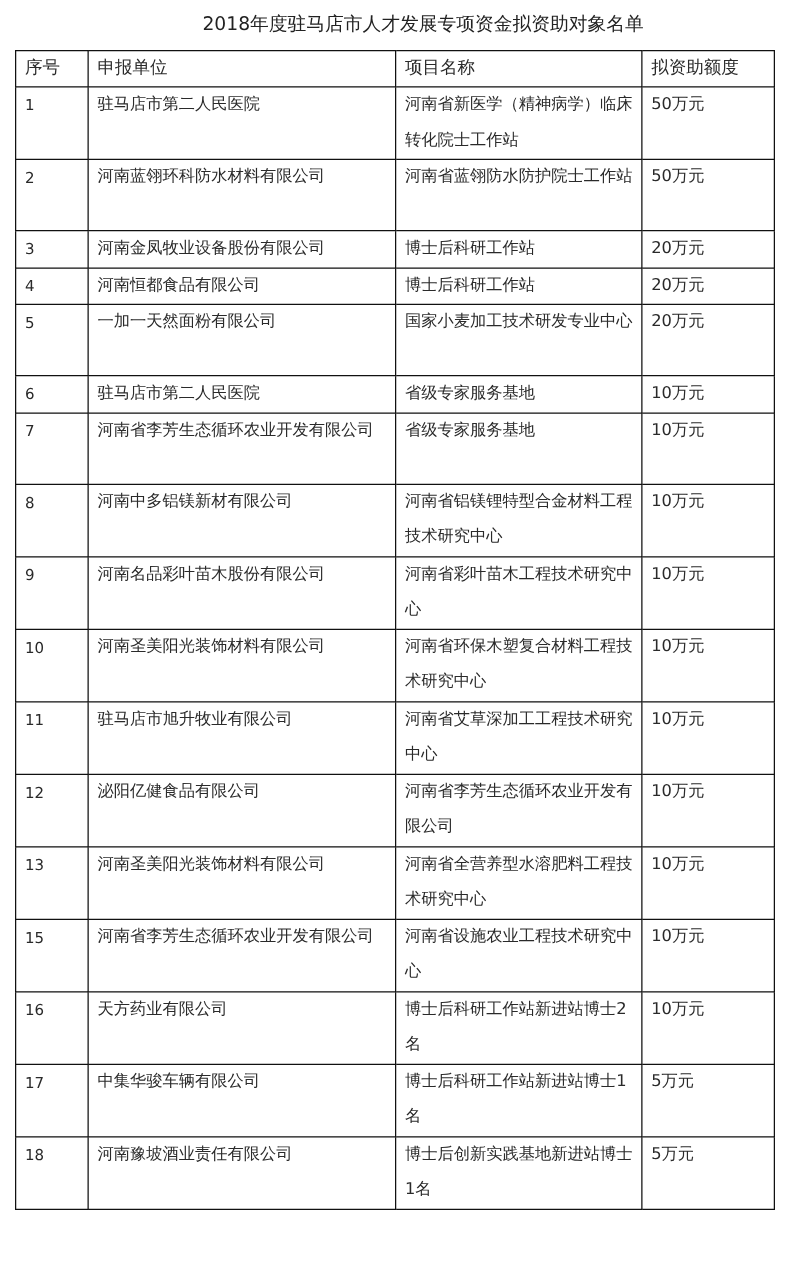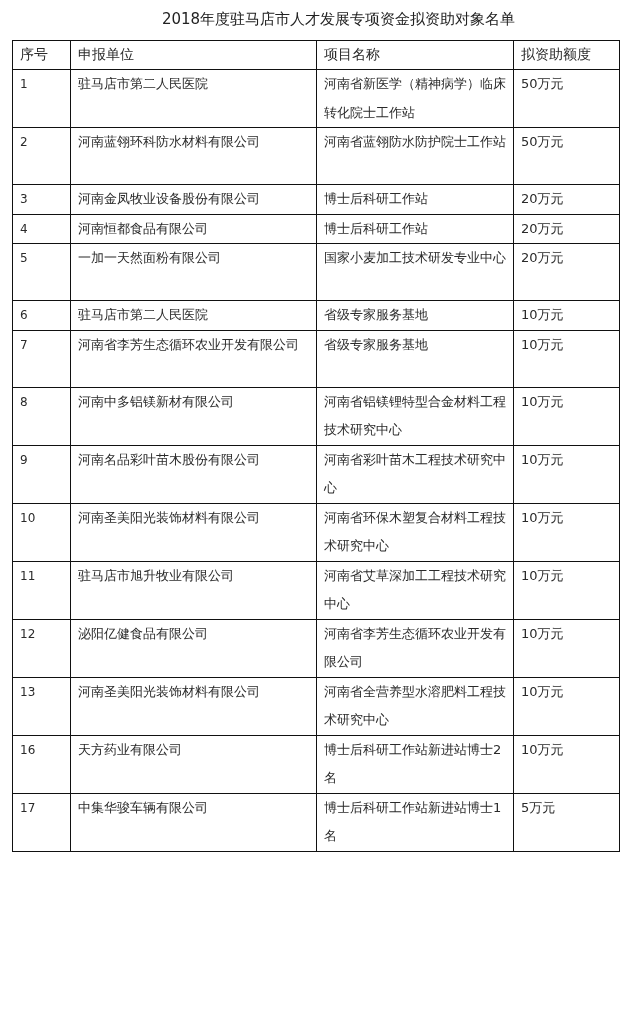--- a/index.html
+++ b/index.html
@@ -108,25 +108,37 @@
         <td>河南省李芳生态循环农业开发有限公司</td>
         <td>10万元</td>
       </tr>
       <tr class="h2">
         <td class="c-no">13</td>
         <td>河南圣美阳光装饰材料有限公司</td>
         <td>河南省全营养型水溶肥料工程技术研究中心</td>
         <td>10万元</td>
       </tr>
       <tr class="h2">
+        <td class="c-no">15</td>
+        <td>河南省李芳生态循环农业开发有限公司</td>
+        <td>河南省设施农业工程技术研究中心</td>
+        <td>10万元</td>
+      </tr>
+      <tr class="h2">
         <td class="c-no">16</td>
         <td>天方药业有限公司</td>
         <td>博士后科研工作站新进站博士2名</td>
         <td>10万元</td>
       </tr>
       <tr class="h2">
         <td class="c-no">17</td>
         <td>中集华骏车辆有限公司</td>
         <td>博士后科研工作站新进站博士1名</td>
         <td>5万元</td>
       </tr>
+      <tr class="h2">
+        <td class="c-no">18</td>
+        <td>河南豫坡酒业责任有限公司</td>
+        <td>博士后创新实践基地新进站博士1名</td>
+        <td>5万元</td>
+      </tr>
     </tbody>
 </table>
 
 </body></html>

